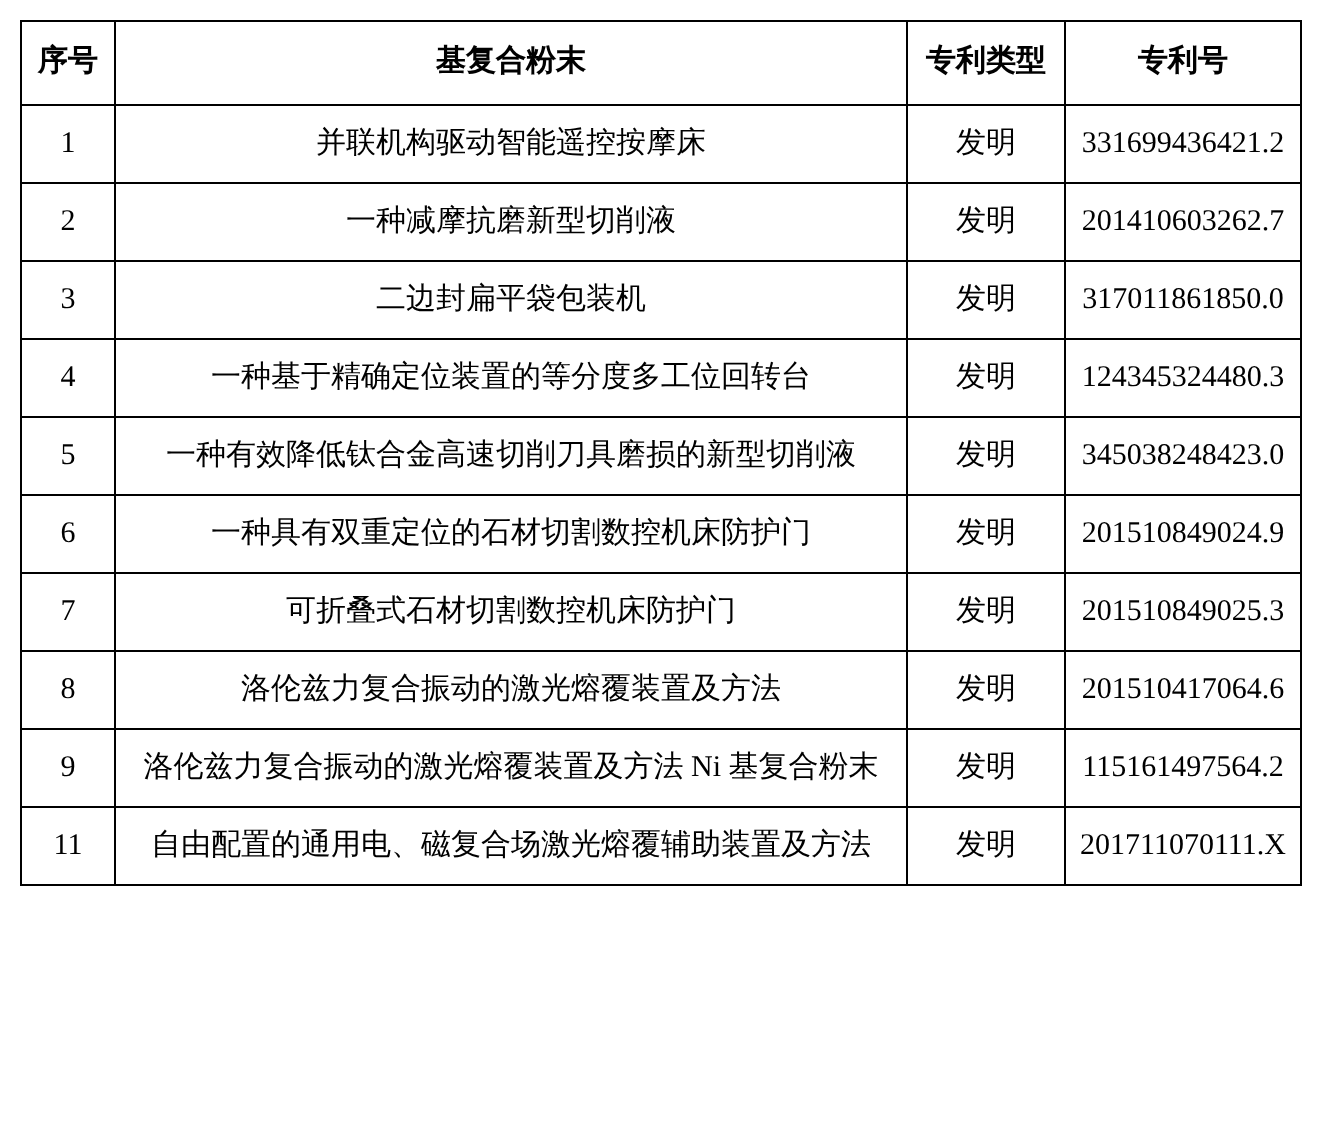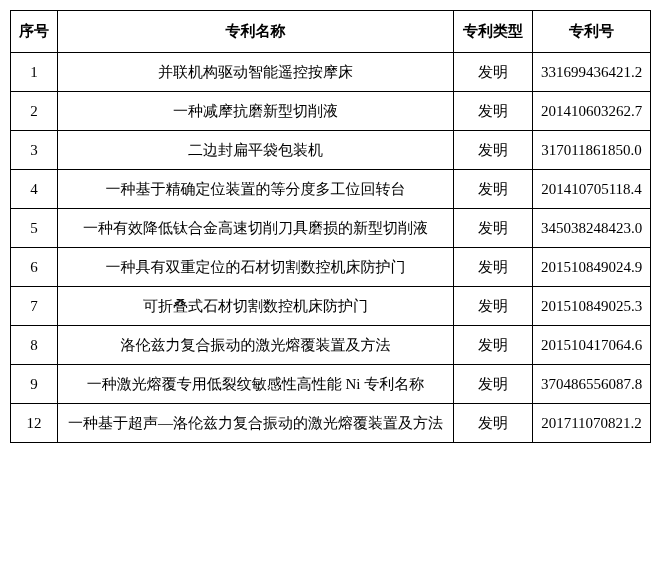--- a/index.html
+++ b/index.html
@@ -60,21 +60,21 @@
   <table class="patent-table">
     <colgroup>
       <col class="col-index">
       <col class="col-name">
       <col class="col-type">
       <col class="col-number">
     </colgroup>
     <thead>
       <tr>
         <th>序号</th>
-        <th>专利名称</th>
+        <th>基复合粉末</th>
         <th>专利类型</th>
         <th>专利号</th>
       </tr>
     </thead>
     <tbody>
         <tr>
           <td>1</td>
           <td>并联机构驱动智能遥控按摩床</td>
           <td>发明</td>
           <td>331699436421.2</td>
@@ -88,21 +88,21 @@
         <tr>
           <td>3</td>
           <td>二边封扁平袋包装机</td>
           <td>发明</td>
           <td>317011861850.0</td>
         </tr>
         <tr>
           <td>4</td>
           <td>一种基于精确定位装置的等分度多工位回转台</td>
           <td>发明</td>
-          <td>201410705118.4</td>
+          <td>124345324480.3</td>
         </tr>
         <tr>
           <td>5</td>
           <td>一种有效降低钛合金高速切削刀具磨损的新型切削液</td>
           <td>发明</td>
           <td>345038248423.0</td>
         </tr>
         <tr>
           <td>6</td>
           <td>一种具有双重定位的石材切割数控机床防护门</td>
@@ -116,25 +116,25 @@
           <td>201510849025.3</td>
         </tr>
         <tr>
           <td>8</td>
           <td>洛伦兹力复合振动的激光熔覆装置及方法</td>
           <td>发明</td>
           <td>201510417064.6</td>
         </tr>
         <tr>
           <td>9</td>
-          <td>一种激光熔覆专用低裂纹敏感性高性能 Ni 专利名称</td>
+          <td>洛伦兹力复合振动的激光熔覆装置及方法 Ni 基复合粉末</td>
           <td>发明</td>
-          <td>370486556087.8</td>
+          <td>115161497564.2</td>
         </tr>
         <tr>
-          <td>12</td>
-          <td>一种基于超声—洛伦兹力复合振动的激光熔覆装置及方法</td>
+          <td>11</td>
+          <td>自由配置的通用电、磁复合场激光熔覆辅助装置及方法</td>
           <td>发明</td>
-          <td>201711070821.2</td>
+          <td>201711070111.X</td>
         </tr>
       </tbody>
   </table>
 </div>
 
 </body></html>

